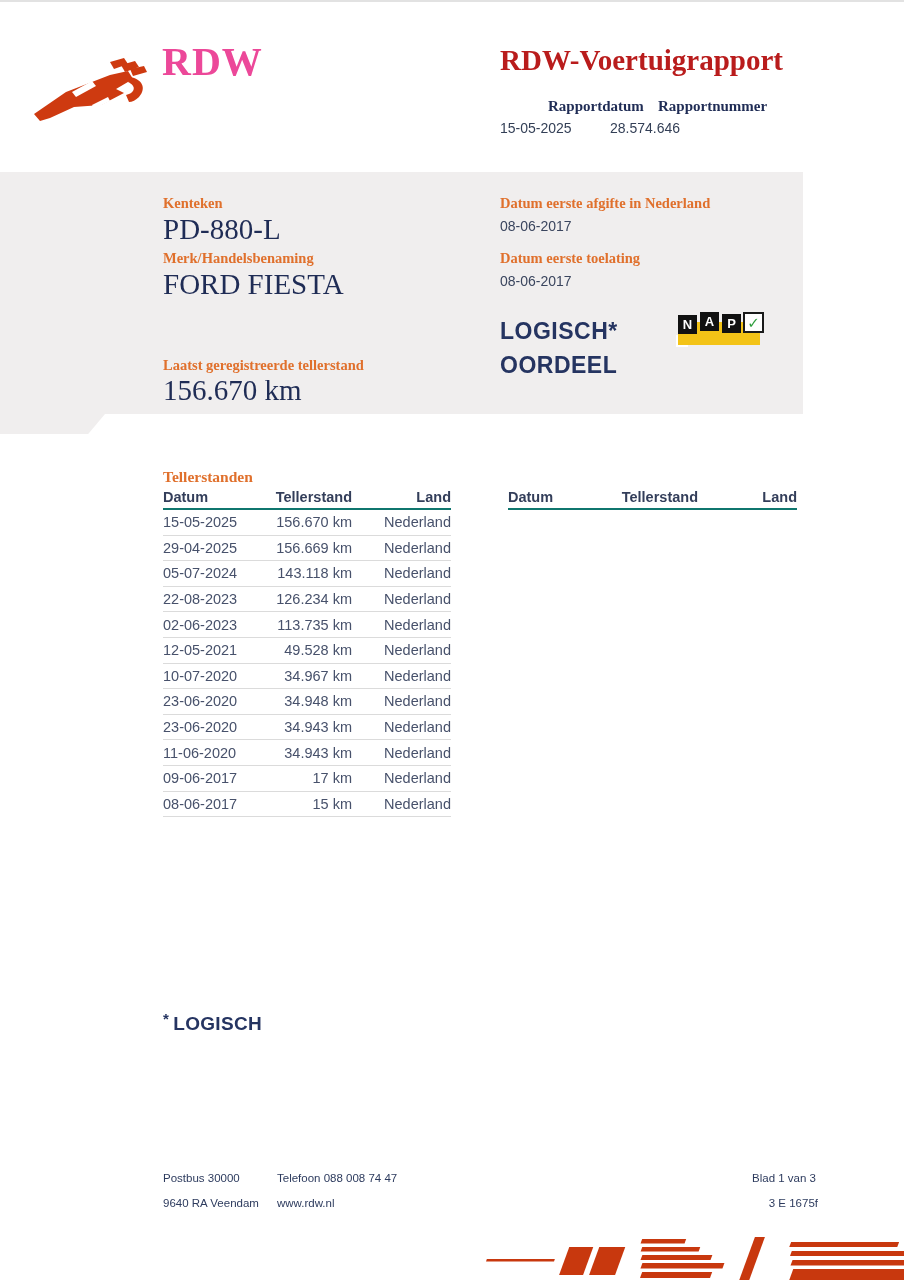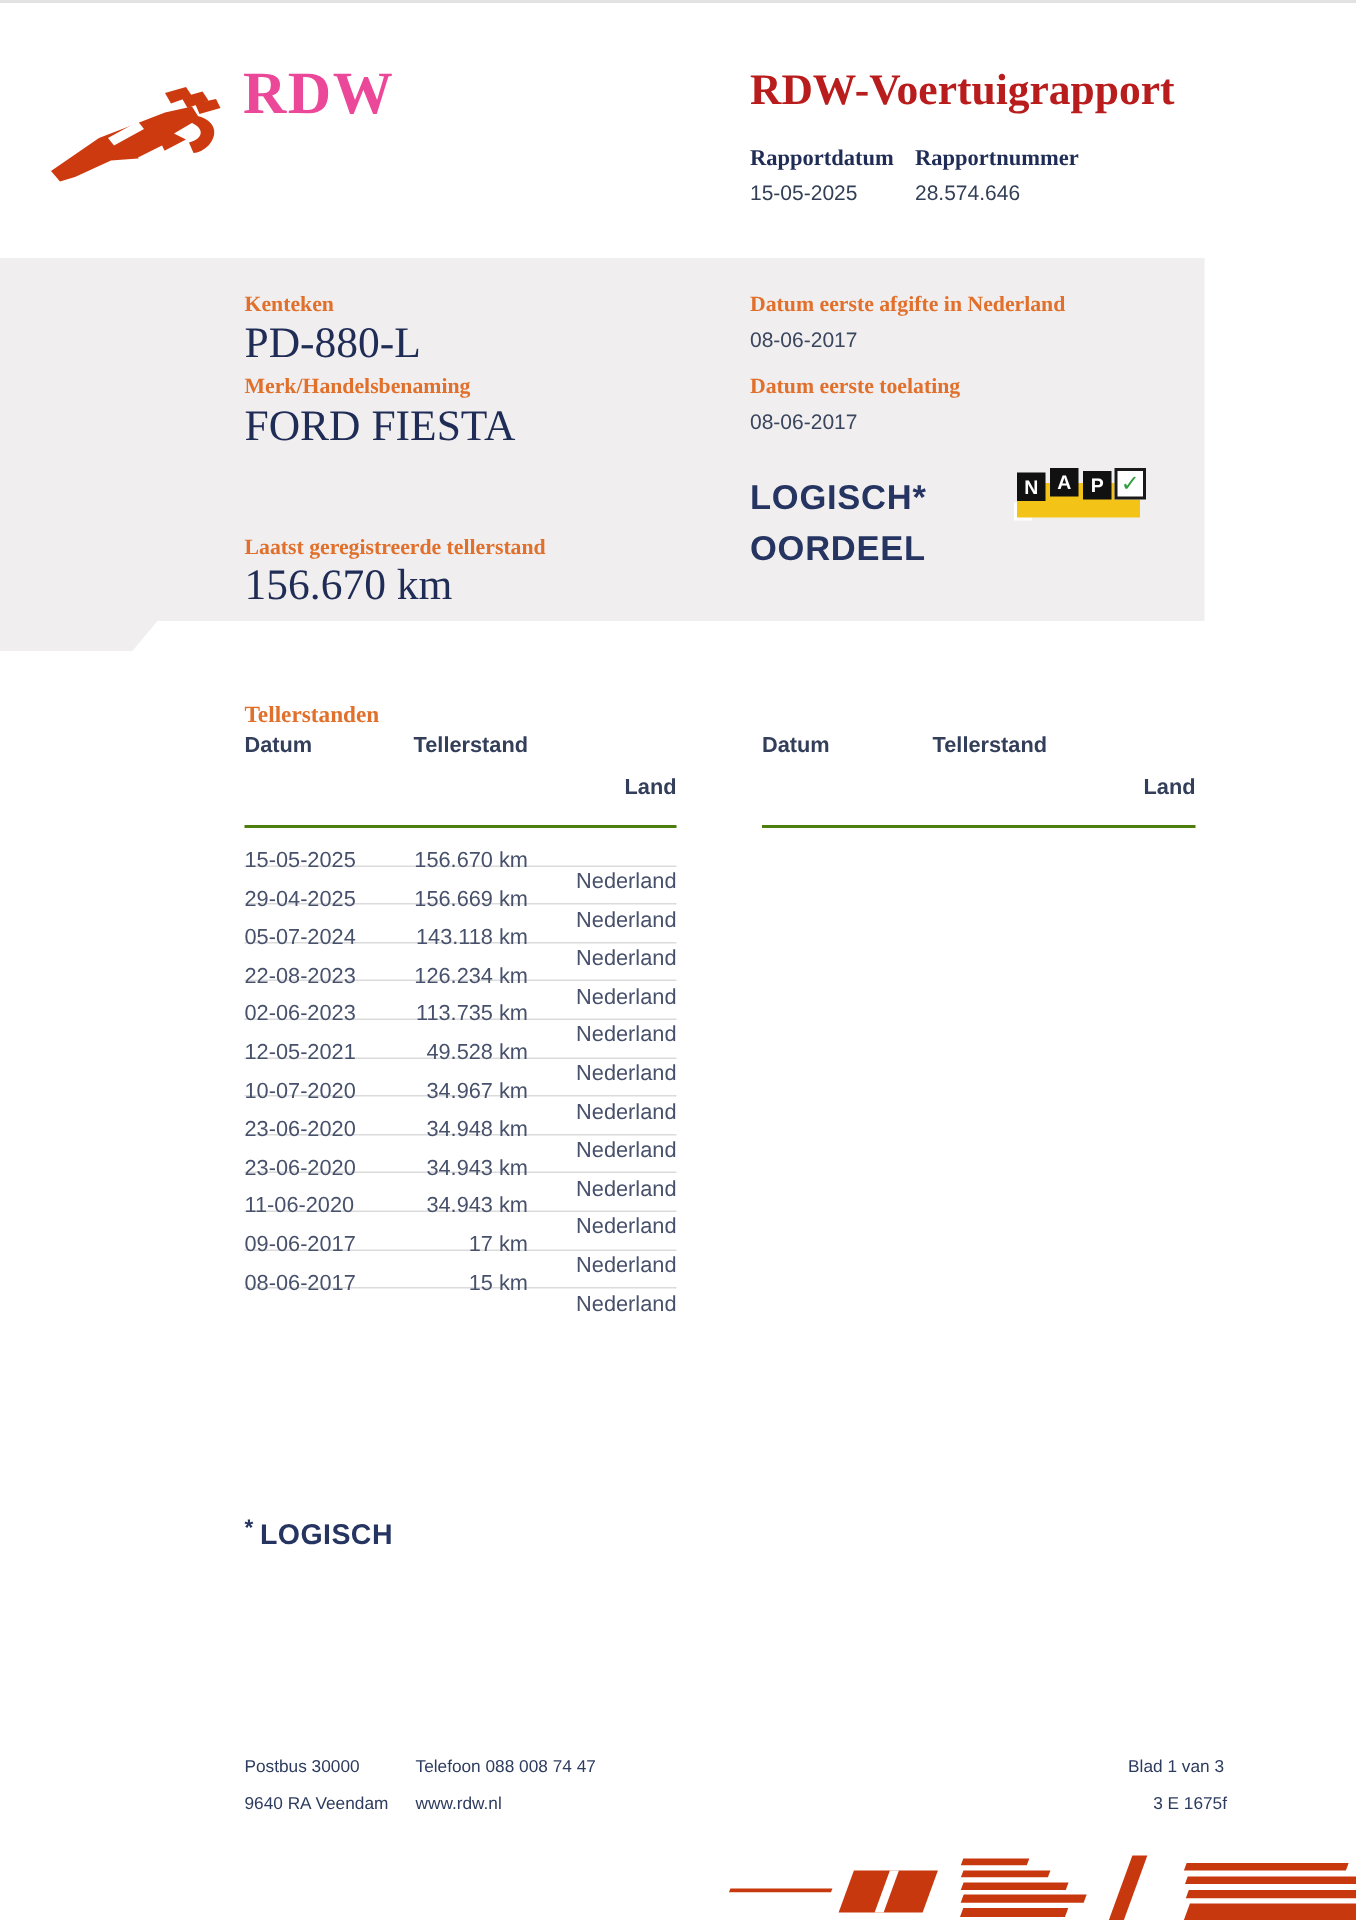--- a/index.html
+++ b/index.html
@@ -20,21 +20,21 @@
     font-family:"Liberation Serif","DejaVu Serif",serif;
     font-size:40px;font-weight:600;color:#ec4899;letter-spacing:1px;text-align:center;
   }
   .doc-title{
     left:500px;top:42px;
     font-family:Liberation Serif, serif;
     font-size:29px;font-weight:700;color:#b91c1c;margin:0;
   }
   .meta-label{
     font-family:"Liberation Serif","DejaVu Serif",serif;
-    font-size:15px;font-weight:700;color:#1f2c55;
+    font-size:15px;font-weight:700;color:#1f2c55;margin-left:48px;
   }
   .meta-value{font-size:14px;color:#333f56;}
 
   
   .panel{left:0;top:170px;width:803px;height:242px;background:#f0eeee;}
   .panel-tail{
     left:0;top:412px;width:105px;height:20px;background:#f0eeee;
     clip-path:polygon(0 0,100% 0,84% 100%,0 100%);
   }
   .field-label{
@@ -70,31 +70,31 @@
   
   .section-title{
     font-family:"Liberation Serif","DejaVu Serif",serif;
     font-size:15.5px;font-weight:700;color:#e0702c;
   }
   .mtable{position:absolute;}
   .t1{left:163px;top:487px;width:288px;}
   .t2{left:508px;top:487px;width:289px;}
   .thead{
     display:grid;grid-template-columns:105px 84px 99px;
-    border-bottom:2px solid #4d7c0f;padding-bottom:17px;
+    border-bottom:2px solid #0f766e;padding-bottom:3px;
   }
   .t2 .thead{grid-template-columns:105px 85px 99px;}
   .thead .hcell{font-size:14.5px;font-weight:700;color:#333e5a;}
   .trow{
     display:grid;grid-template-columns:105px 84px 99px;
     height:24.6px;align-items:center;border-bottom:1px solid #dbdbdb;
   }
   .tcell{font-size:14.5px;color:#47516b;}
   .c1,.hc1{text-align:right;}
-  .c2,.hc2{text-align:right;margin-top:28px;}
+  .c2,.hc2{text-align:right;}
 
   
   .verdict-head{left:163px;top:1008px;color:#253461;}
   .verdict-head .star{font-size:15px;font-weight:700;vertical-align:6px;}
   .verdict-head .word{font-size:19px;font-weight:700;letter-spacing:.3px;}
   .verdict-text{
     left:163px;top:1036px;width:672px;
     font-size:14.5px;line-height:28.5px;color:#e5823f;
   }
 

